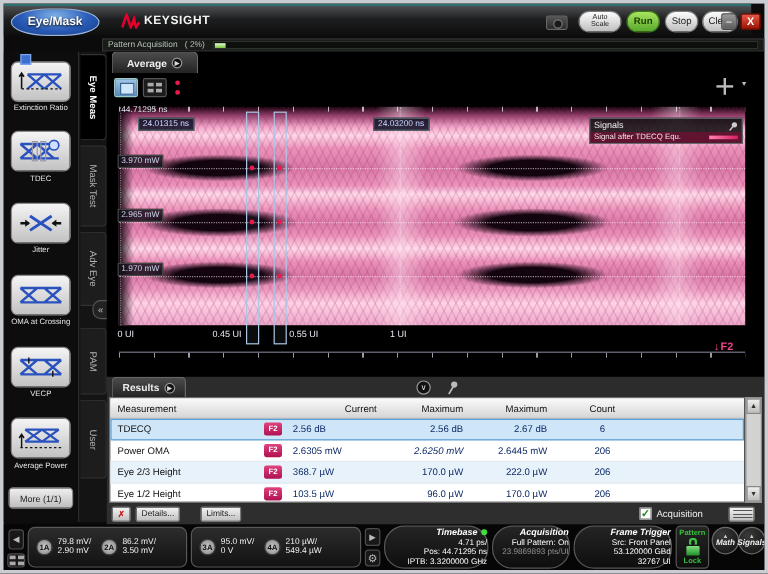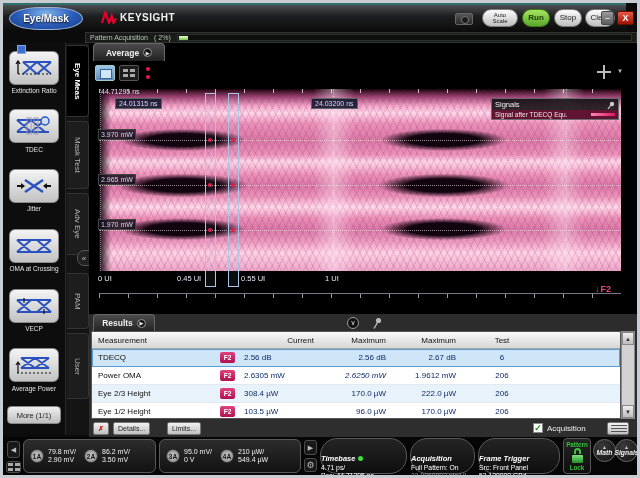--- a/index.html
+++ b/index.html
@@ -95,21 +95,21 @@
   .gridicon{position:absolute;left:518px;top:2px;width:22px;height:13px;background:linear-gradient(#f2f2f2,#c0c0c0);border:1px solid #777;border-radius:2px;}
   .gridicon::after{content:"";position:absolute;left:3px;top:2px;width:16px;height:8px;
     background:repeating-linear-gradient(#555 0 1px,rgba(0,0,0,0) 1px 3px);}
   
   .bottombar{position:absolute;left:0;top:434px;width:634px;height:38px;background:#060606;}
   .navbtn{position:absolute;background:#181818;border:1px solid #4c4c4c;border-radius:3px;color:#bbb;display:flex;align-items:center;justify-content:center;}
   .chpanel{position:absolute;top:2px;height:34px;background:linear-gradient(#2c2c2c,#121212);border:1px solid #585858;border-radius:6px;display:flex;align-items:center;padding:0 6px;gap:8px;}
   .chitem{display:flex;align-items:center;gap:4px;}
   .chcirc{width:14px;height:14px;border-radius:50%;background:radial-gradient(#cfcfcf,#7d7d7d);border:1px solid #3a3a3a;color:#111;font-size:6.5px;font-weight:bold;display:flex;align-items:center;justify-content:center;}
   .chtext{color:#f2f2f2;font-size:7px;line-height:8.5px;white-space:nowrap;}
-  .infopanel{position:absolute;top:1px;height:36px;background:linear-gradient(#242424,#0e0e0e);border:1px solid #585858;border-radius:17px;color:#fff;text-align:left;padding-top:16px;}
+  .infopanel{position:absolute;top:1px;height:36px;background:linear-gradient(#242424,#0e0e0e);border:1px solid #585858;border-radius:17px;color:#fff;text-align:right;padding-top:1px;}
   .ititle{font-size:7.5px;font-weight:bold;font-style:italic;line-height:8.5px;}
   .iline{font-size:6.8px;line-height:8.2px;white-space:nowrap;}
   .greendot{display:inline-block;width:5px;height:5px;border-radius:50%;background:#3ee03e;margin-left:3px;}
   .plock{position:absolute;left:560px;top:1px;width:28px;height:36px;background:linear-gradient(#242424,#0e0e0e);border:1px solid #585858;border-radius:4px;text-align:center;color:#35c13a;font-size:6.3px;font-weight:bold;line-height:7px;padding-top:2px;}
   .lockbody{position:relative;width:11px;height:8px;background:linear-gradient(#7fe07f,#1f8f25);border-radius:1px;margin:1px auto 1px;}
   .lockarc{width:7px;height:6px;border:2px solid #3ec144;border-bottom:none;border-radius:4px 4px 0 0;margin:0 auto;}
   .roundbtn{position:absolute;top:2px;width:23px;height:23px;border-radius:50%;background:radial-gradient(circle at 35% 30%,#3a3a3a,#101010);border:1px solid #6a6a6a;color:#eee;display:flex;flex-direction:column;align-items:center;justify-content:center;line-height:1;}
   .roundbtn .tri{font-size:5px;color:#ccc;}
   .roundbtn .lbl{font-size:6.8px;font-style:italic;font-weight:bold;}
   .movecross{position:relative;width:14px;height:14px;}
@@ -319,43 +319,43 @@
       <circle cx="5.5" cy="3.5" r="2.6" fill="#bbb"></circle>
         <path d="M4.5 5.5 L1 11.5" stroke="#bbb" stroke-width="1.4"></path>
     </svg>
 
     <div class="rtable">
       <div class="rheader">
         <span class="cell" style="left:6px;">Measurement</span>
         <span class="cell" style="left:150px;width:72px;justify-content:flex-end;">Current</span>
         <span class="cell" style="left:230px;width:64px;justify-content:flex-end;">Maximum</span>
         <span class="cell" style="left:300px;width:64px;justify-content:flex-end;">Maximum</span>
-        <span class="cell" style="left:385px;width:50px;justify-content:center;">Test</span>
+        <span class="cell" style="left:385px;width:50px;justify-content:center;">Count</span>
       </div>
 
       <div class="rrow sel">
         <span class="cell name" style="left:6px;">TDECQ</span>
         <span class="badge">F2</span>
         <span class="cell" style="left:152px;">2.56 dB</span>
         <span class="cell" style="left:230px;width:64px;justify-content:flex-end;">2.56 dB</span>
         <span class="cell" style="left:300px;width:64px;justify-content:flex-end;">2.67 dB</span>
         <span class="cell" style="left:385px;width:50px;justify-content:center;">6</span>
       </div>
       <div class="rrow">
         <span class="cell name" style="left:6px;">Power OMA</span>
         <span class="badge">F2</span>
         <span class="cell" style="left:152px;">2.6305 mW</span>
         <span class="cell" style="left:230px;width:64px;justify-content:flex-end;font-style:italic;">2.6250 mW</span>
-        <span class="cell" style="left:300px;width:64px;justify-content:flex-end;">1.9612 mW</span>
+        <span class="cell" style="left:300px;width:64px;justify-content:flex-end;">2.6445 mW</span>
         <span class="cell" style="left:385px;width:50px;justify-content:center;">206</span>
       </div>
       <div class="rrow alt">
         <span class="cell name" style="left:6px;text-align:center;">Eye 2/3 Height</span>
         <span class="badge">F2</span>
-        <span class="cell" style="left:152px;">308.4 µW</span>
+        <span class="cell" style="left:152px;">368.7 µW</span>
         <span class="cell" style="left:230px;width:64px;justify-content:flex-end;">170.0 µW</span>
         <span class="cell" style="left:300px;width:64px;justify-content:flex-end;">222.0 µW</span>
         <span class="cell" style="left:385px;width:50px;justify-content:center;">206</span>
       </div>
       <div class="rrow">
         <span class="cell name" style="left:6px;">Eye 1/2 Height</span>
         <span class="badge">F2</span>
         <span class="cell" style="left:152px;">103.5 µW</span>
         <span class="cell" style="left:230px;width:64px;justify-content:flex-end;">96.0 µW</span>
         <span class="cell" style="left:300px;width:64px;justify-content:flex-end;">170.0 µW</span>

